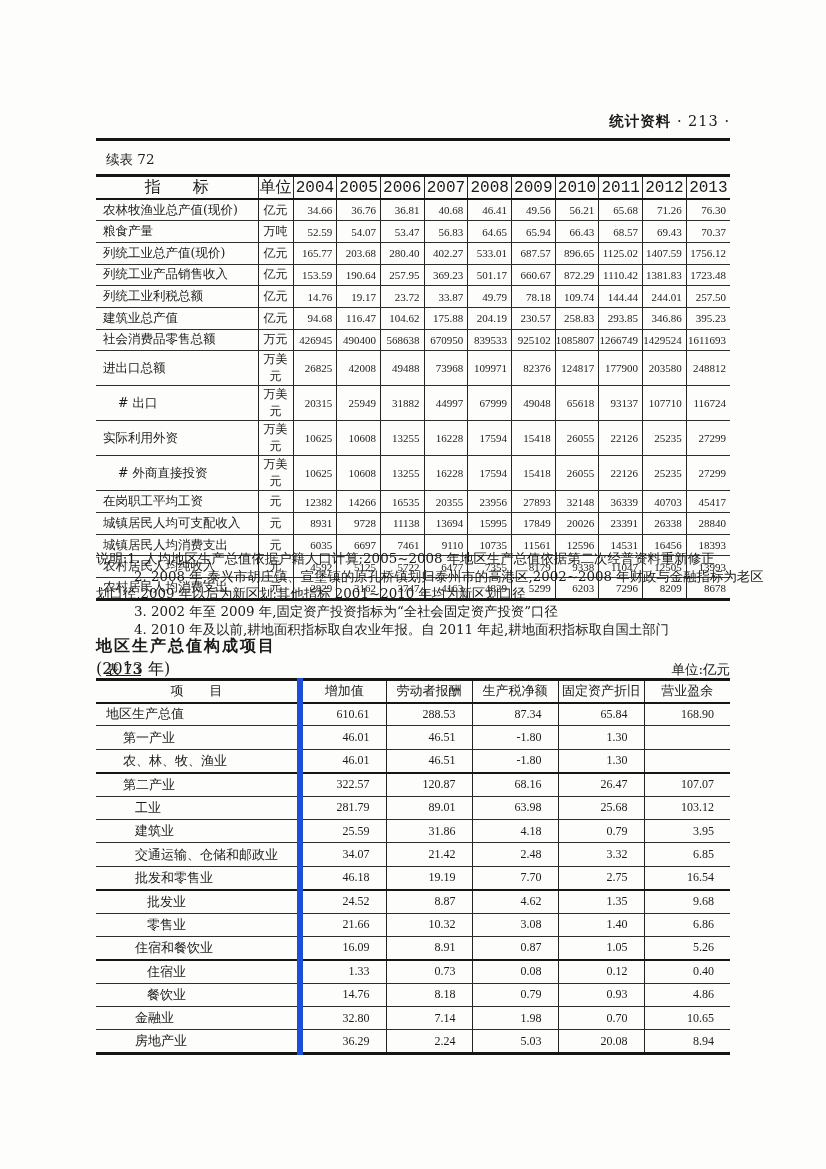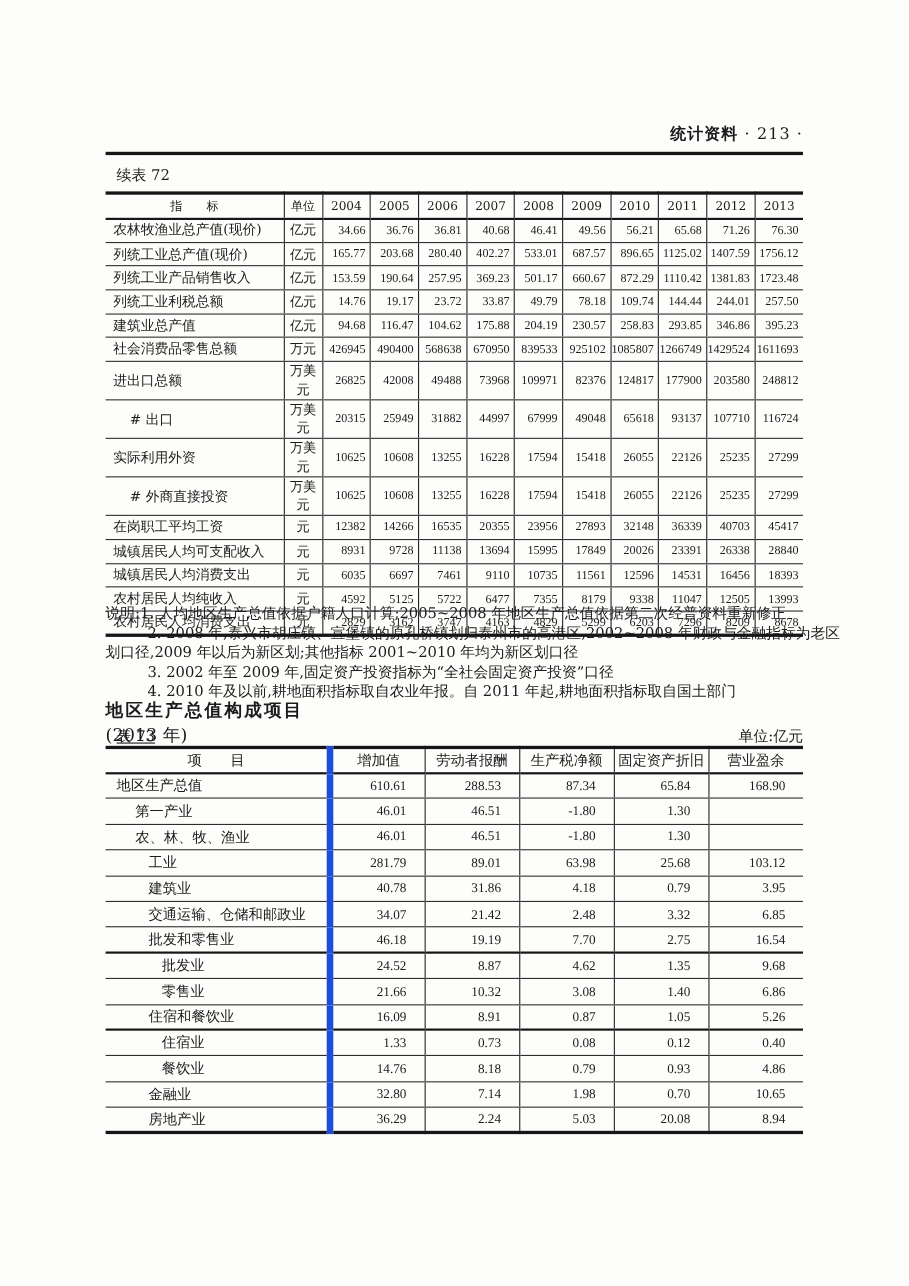--- a/index.html
+++ b/index.html
@@ -14,21 +14,21 @@
   .heiti { font-family:"DejaVu Sans","Liberation Sans",sans-serif; font-weight:bold; }
 
   .page-header { position:absolute; top:112px; left:96px; width:634px; text-align:right; font-size:14.5px; letter-spacing:1px; }
   .top-rule   { position:absolute; top:138px; left:96px; width:634px; height:3px; background:#161616; }
   .cont-label { position:absolute; top:151px; left:106px; font-size:13.5px; }
 
   table { border-collapse:collapse; table-layout:fixed; width:634px; background:transparent; }
 
   
   #t72 { position:absolute; top:174px; left:96px; border-top:3px solid #161616; border-bottom:3px solid #161616; }
-  #t72 th { height:23px; font-size:11px; font-weight:normal; border-bottom:2.5px solid #161616; text-align:center; }
+  #t72 th { height:23px; font-size:16px; font-weight:normal; border-bottom:2.5px solid #161616; text-align:center;font-family:Liberation Mono, monospace; }
   #t72 td { height:21.7px; border-bottom:1px solid #2e2e2e; }
   #t72 tbody tr:last-child td { border-bottom:none; }
   #t72 th + th, #t72 td + td { border-left:1.5px solid #242424; }
   #t72 .label { text-align:left; padding-left:7px; font-size:12.5px; white-space:nowrap; overflow:hidden; }
   #t72 .label.ind1 { padding-left:22px; }
   #t72 .unit { text-align:center; font-size:12px; }
   #t72 .num { text-align:right; padding-right:4px; font-size:11px; font-family:"Liberation Serif","DejaVu Serif",serif; white-space:nowrap; }
 
   
   .notes { position:absolute; top:550px; left:96px; width:634px; font-size:13.4px; line-height:17.7px; }
@@ -108,20 +108,34 @@
         <td class="num">36.81</td>
         <td class="num">40.68</td>
         <td class="num">46.41</td>
         <td class="num">49.56</td>
         <td class="num">56.21</td>
         <td class="num">65.68</td>
         <td class="num">71.26</td>
         <td class="num">76.30</td>
       </tr>
       <tr>
+        <td class="label ind0">粮食产量</td>
+        <td class="unit">万吨</td>
+        <td class="num">52.59</td>
+        <td class="num">54.07</td>
+        <td class="num">53.47</td>
+        <td class="num">56.83</td>
+        <td class="num">64.65</td>
+        <td class="num">65.94</td>
+        <td class="num">66.43</td>
+        <td class="num">68.57</td>
+        <td class="num">69.43</td>
+        <td class="num">70.37</td>
+      </tr>
+      <tr>
         <td class="label ind0">列统工业总产值(现价)</td>
         <td class="unit">亿元</td>
         <td class="num">165.77</td>
         <td class="num">203.68</td>
         <td class="num">280.40</td>
         <td class="num">402.27</td>
         <td class="num">533.01</td>
         <td class="num">687.57</td>
         <td class="num">896.65</td>
         <td class="num">1125.02</td>
@@ -363,31 +377,39 @@
         <td class="num"></td>
       </tr>
       <tr>
         <td class="label ind1">农、林、牧、渔业</td>
         <td class="num">46.01</td>
         <td class="num">46.51</td>
         <td class="num">-1.80</td>
         <td class="num">1.30</td>
         <td class="num"></td>
       </tr>
+      <tr class="thick">
+        <td class="label ind1">第二产业</td>
+        <td class="num">322.57</td>
+        <td class="num">120.87</td>
+        <td class="num">68.16</td>
+        <td class="num">26.47</td>
+        <td class="num">107.07</td>
+      </tr>
       <tr>
         <td class="label ind2">工业</td>
         <td class="num">281.79</td>
         <td class="num">89.01</td>
         <td class="num">63.98</td>
         <td class="num">25.68</td>
         <td class="num">103.12</td>
       </tr>
       <tr>
         <td class="label ind2">建筑业</td>
-        <td class="num">40.78</td>
+        <td class="num">25.59</td>
         <td class="num">31.86</td>
         <td class="num">4.18</td>
         <td class="num">0.79</td>
         <td class="num">3.95</td>
       </tr>
       <tr>
         <td class="label ind2">交通运输、仓储和邮政业</td>
         <td class="num">34.07</td>
         <td class="num">21.42</td>
         <td class="num">2.48</td>

